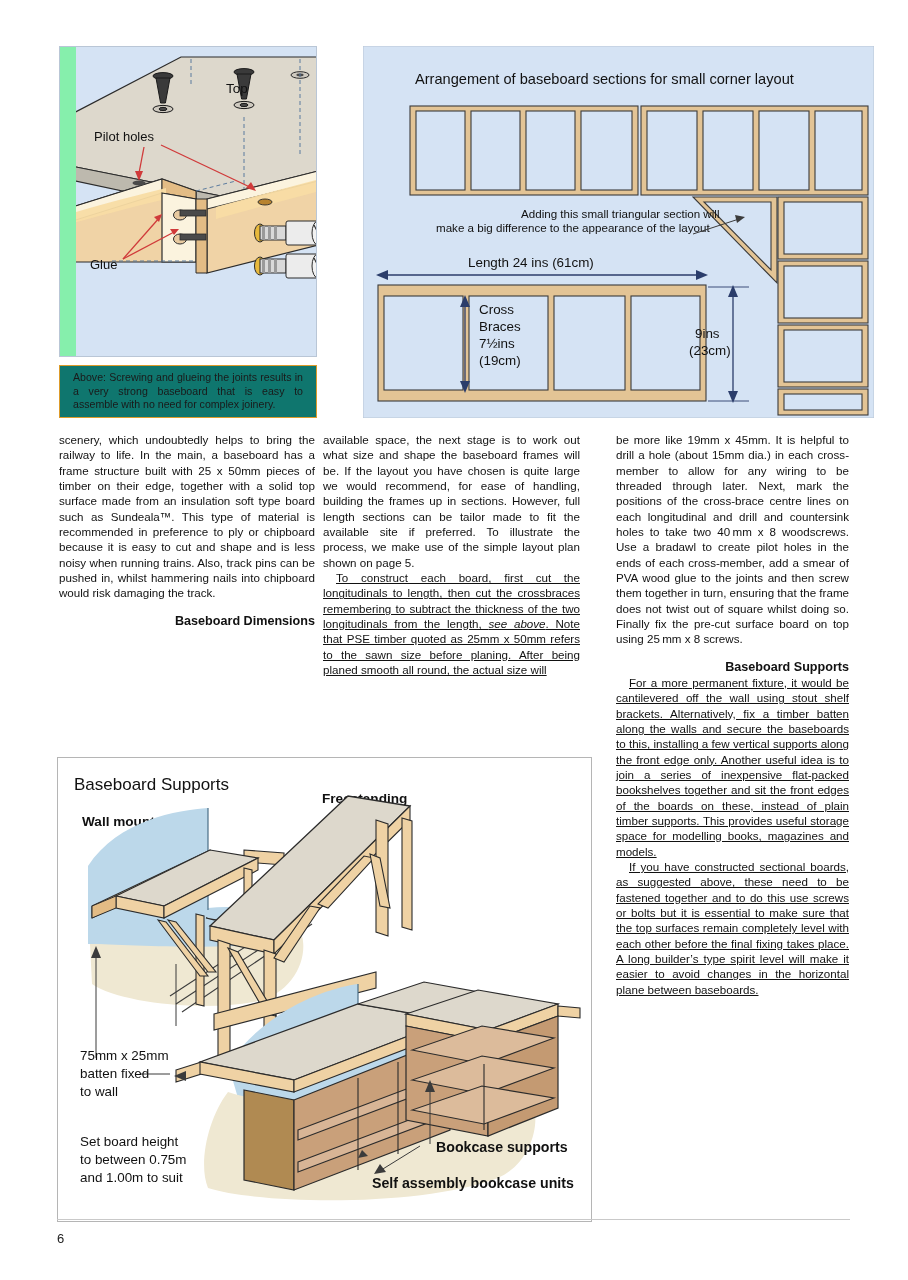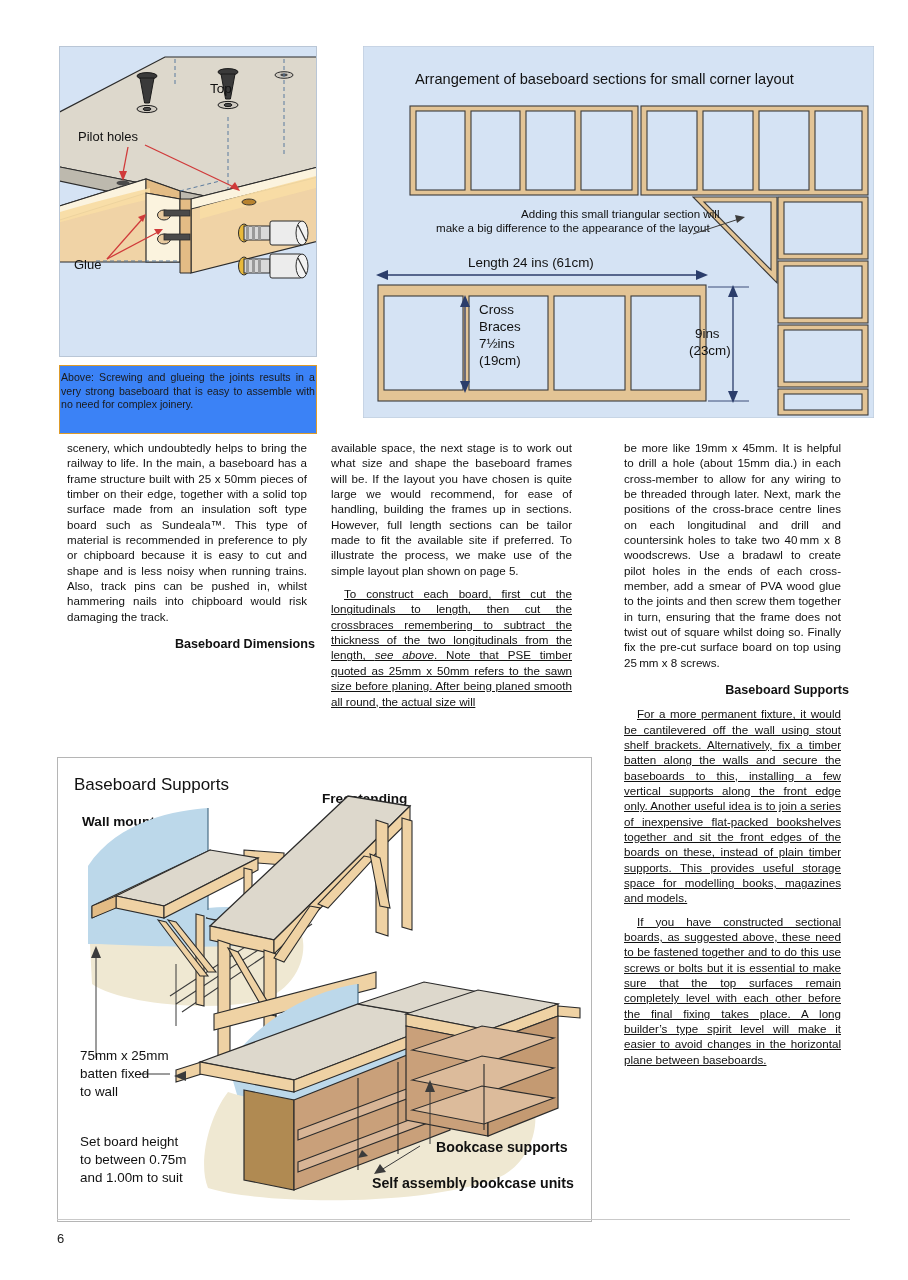--- a/index.html
+++ b/index.html
@@ -1,40 +1,40 @@
 <!DOCTYPE html>
 <html><head>
 <meta charset="utf-8">
 <style>
   html,body{margin:0;padding:0;background:#fff;}
   body{width:908px;height:1280px;position:relative;
        font-family:"Liberation Sans","DejaVu Sans",sans-serif;color:#000;}
 
   
   .abs{position:absolute;}
-  .panel{background:#86efac;border:1px solid #b9c6d6;box-sizing:border-box;}
+  .panel{background:#86efac;border:1px solid #b9c6d6;box-sizing:border-box;padding-left:16px;}
 
   
   #fig-joint{left:59px;top:46px;width:258px;height:311px;overflow:hidden;}
   #fig-joint svg{display:block;}
 
   
-  #caption-box{left:59px;top:365px;width:258px;height:69px;
-      background:#3b82f6;border:1px solid #dd9b2a;box-sizing:border-box;
-      padding:5px 1px;font-size:10.6px;line-height:13.6px;text-align:justify;
+  #caption-box{left:59px;top:365px;width:258px;height:53px;
+      background:#0f766e;border:1px solid #dd9b2a;box-sizing:border-box;
+      padding:5px 13px;font-size:10.6px;line-height:13.6px;text-align:justify;
       color:#1a1a1a;}
 
   
   #fig-plan{left:338px;top:46px;width:511px;height:372px;padding-left:25px;}
   #fig-plan svg{display:block;}
 
   
   .col{position:absolute;font-size:11.6px;line-height:15.35px;text-align:justify;
        color:#111;}
-  .col p{margin:8px;text-indent:0;}
+  .col p{margin:0;text-indent:0;}
   .col p.ind{text-indent:13px;text-decoration:underline;}
   .col h3{margin:12px 0 0 0;font-size:12.6px;line-height:16px;font-weight:bold;text-align:right;}
   #col1{left:59px;top:432px;width:256px;}
   #col2{left:323px;top:432px;width:257px;}
   #col3{left:616px;top:432px;width:233px;}
 
   
   #fig-supports{left:57px;top:757px;width:535px;height:465px;
       background:#fff;border:1px solid #b5b5b5;box-sizing:border-box;overflow:hidden;}
   #fig-supports svg{display:block;}

